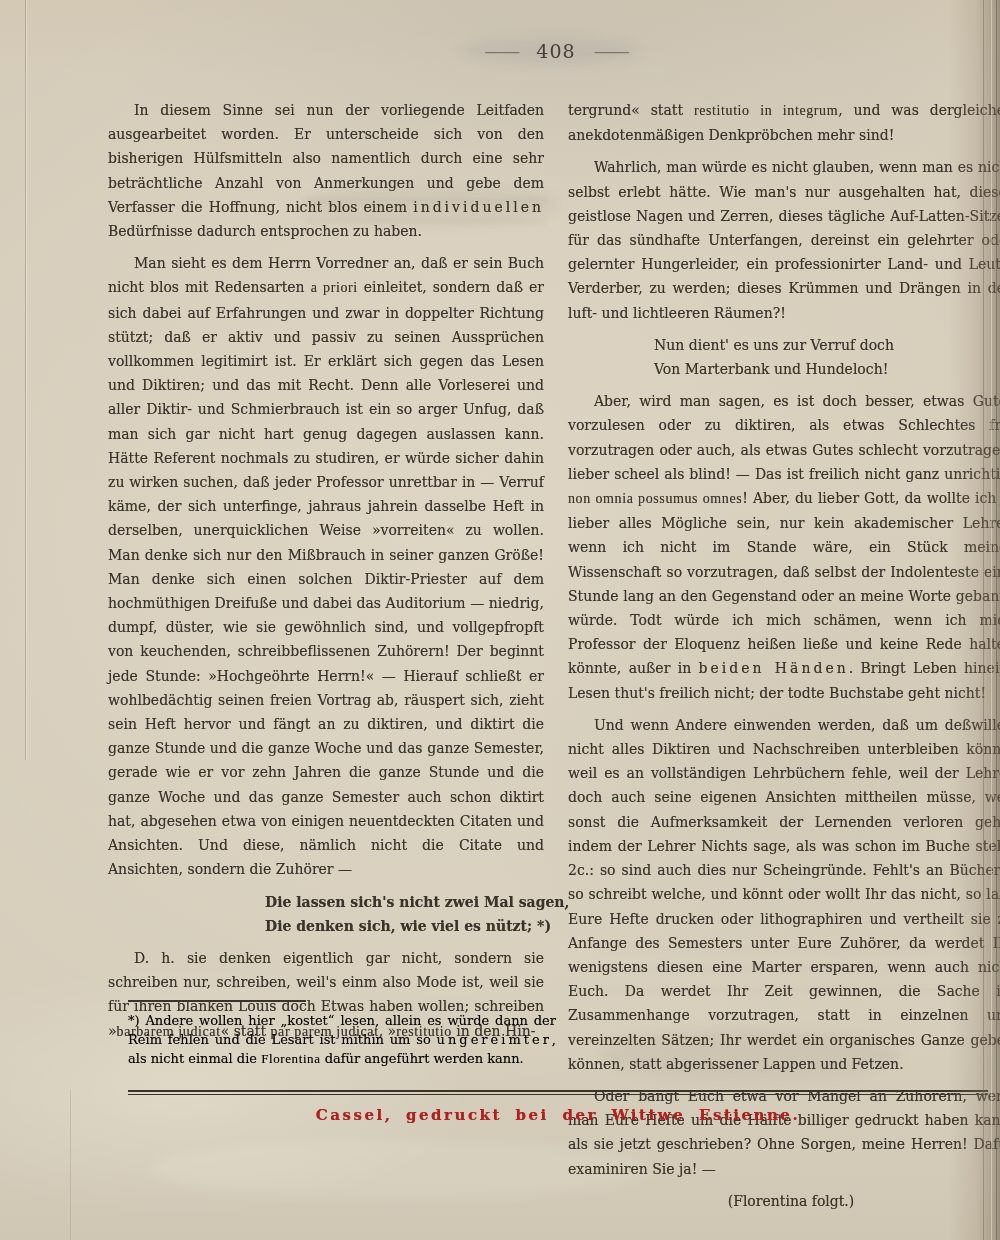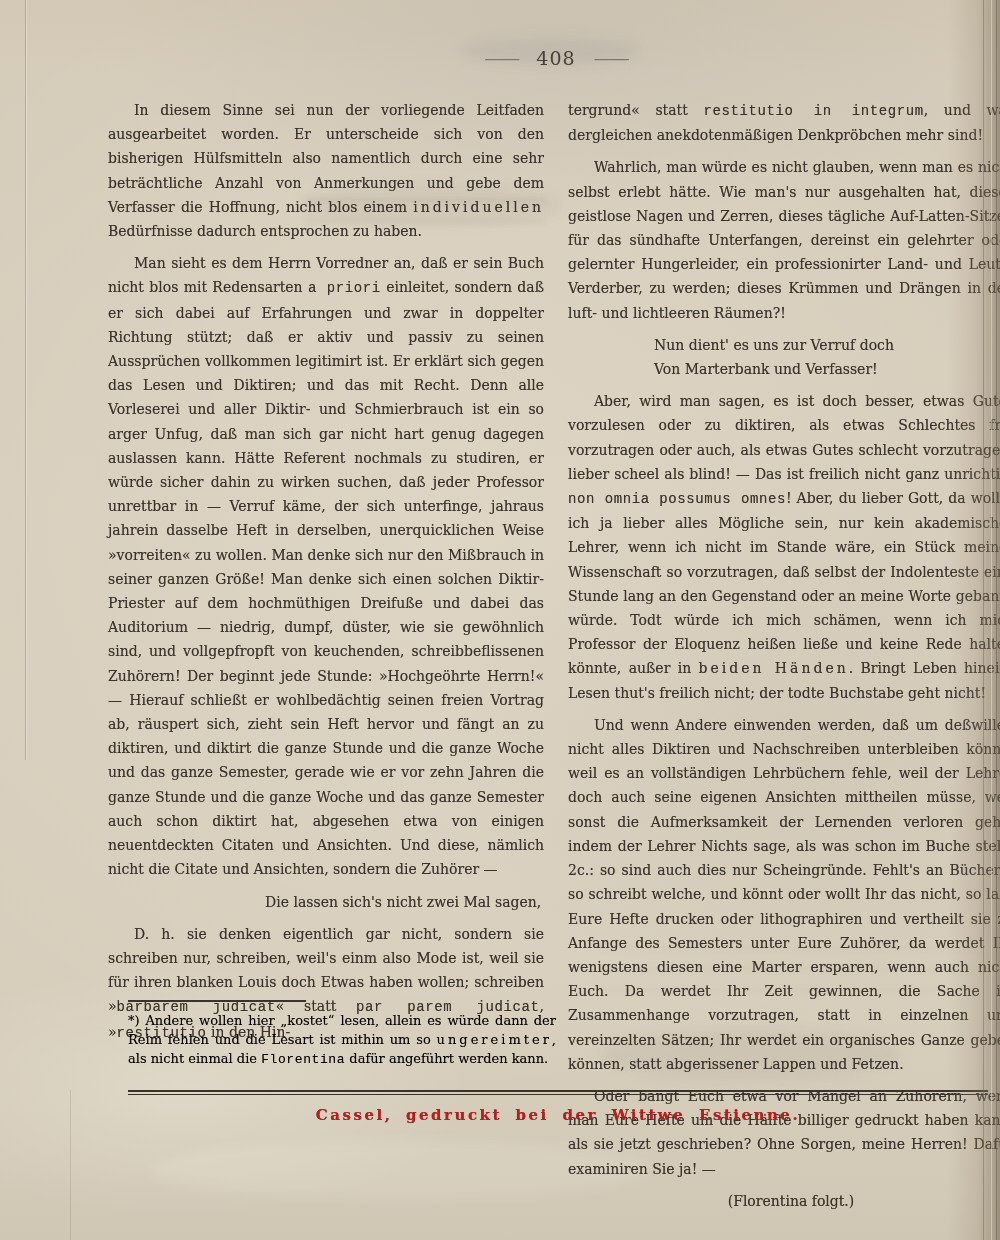--- a/index.html
+++ b/index.html
@@ -33,38 +33,38 @@
   .s1{left:460px;top:38px;width:180px;height:26px;background:rgba(105,110,120,0.10);}
   .s2{left:300px;top:185px;width:260px;height:40px;background:rgba(110,105,95,0.07);}
   .s3{left:600px;top:1030px;width:300px;height:50px;background:rgba(110,105,95,0.08);}
   .s4{left:150px;top:1140px;width:500px;height:60px;background:rgba(255,252,240,0.12);}
   .ghost{position:absolute;filter:blur(2.5px);opacity:.5;
     background:repeating-linear-gradient(180deg, transparent 0 15px, rgba(100,95,82,0.10) 15px 21px);}
   .g1{left:305px;top:182px;width:240px;height:44px;}
   .g2{left:600px;top:930px;width:380px;height:66px;opacity:.25;}
   .g3{left:140px;top:1005px;width:120px;height:40px;opacity:.3;}
 
-  .header{position:absolute;left:112px;top:47px;width:888px;text-align:center;
+  .header{position:absolute;left:112px;top:40px;width:888px;text-align:center;
     font-size:19px;color:#45403a;letter-spacing:1px;}
   .header .dash{color:#7b766d;letter-spacing:-2px;}
   .header .num{margin:0 18px;}
 
   .col{position:absolute;top:90px;font-size:14px;line-height:24.2px;color:#3a332b;
     text-align:justify;text-shadow:0 0 0.6px rgba(58,51,43,0.55);}
   .col-left{left:100px;width:452px;}
   .col-right{left:560px;width:462px;}
   .para{margin:8px;}
   .para.ind{text-indent:26px;}
   .verse{margin:0;}
   .verse-line{white-space:nowrap;}
-  .v-left .verse-line{padding-left:165px;}
+  .v-left .verse-line{padding-left:165px;font-weight:bold;}
   .v-right .verse-line{padding-left:94px;}
   .center-line{text-align:center;margin:0;text-indent:0;}
   .sperr{letter-spacing:3px;}
-  .antiqua{font-family:Liberation Mono, monospace;letter-spacing:0.6px;}
+  .antiqua{font-family:Liberation Serif, serif;letter-spacing:0.6px;}
 
   .footnote{position:absolute;left:128px;top:1000px;width:428px;color:#000000;
     font-size:13px;line-height:19px;text-align:justify;text-shadow:0 0 0.5px rgba(58,51,43,0.5);}
   .fn-rule{width:178px;border-top:2px solid #3a332b;margin-bottom:9px;}
 
   .imprint{position:absolute;left:128px;top:1090px;width:860px;color:#b91c1c;}
   .imprint-rule{height:2px;border-top:2px solid #3a332b;border-bottom:1px solid #3a332b;}
   .imprint-text{margin:11px 0 0 0;text-align:center;font-weight:bold;font-size:15px;
     letter-spacing:2.5px;word-spacing:6px;text-shadow:0 0 0.6px rgba(53,47,40,0.6);}
 </style>
@@ -84,29 +84,30 @@
 
 <div class="header">
   <span class="dash">——</span><span class="num">408</span><span class="dash">——</span>
 </div>
 
 <div class="col col-left">
     <p class="para ind"><span>In diesem Sinne sei nun der vorliegende Leitfaden ausgearbeitet worden. Er unterscheide sich von den bisherigen Hülfsmitteln also namentlich durch eine sehr beträchtliche Anzahl von Anmerkungen und gebe dem Verfasser die Hoffnung, nicht blos einem </span><span class="sperr">individuellen</span><span> Bedürfnisse dadurch entsprochen zu haben.</span></p>
     <p class="para ind"><span>Man sieht es dem Herrn Vorredner an, daß er sein Buch nicht blos mit Redensarten </span><span class="antiqua">a priori</span><span> einleitet, sondern daß er sich dabei auf Erfahrungen und zwar in doppelter Richtung stützt; daß er aktiv und passiv zu seinen Aussprüchen vollkommen legitimirt ist. Er erklärt sich gegen das Lesen und Diktiren; und das mit Recht. Denn alle Vorleserei und aller Diktir- und Schmierbrauch ist ein so arger Unfug, daß man sich gar nicht hart genug dagegen auslassen kann. Hätte Referent nochmals zu studiren, er würde sicher dahin zu wirken suchen, daß jeder Professor unrettbar in — Verruf käme, der sich unterfinge, jahraus jahrein dasselbe Heft in derselben, unerquicklichen Weise »vorreiten« zu wollen. Man denke sich nur den Mißbrauch in seiner ganzen Größe! Man denke sich einen solchen Diktir-Priester auf dem hochmüthigen Dreifuße und dabei das Auditorium — niedrig, dumpf, düster, wie sie gewöhnlich sind, und vollgepfropft von keuchenden, schreibbeflissenen Zuhörern! Der beginnt jede Stunde: »Hochgeöhrte Herrn!« — Hierauf schließt er wohlbedächtig seinen freien Vortrag ab, räuspert sich, zieht sein Heft hervor und fängt an zu diktiren, und diktirt die ganze Stunde und die ganze Woche und das ganze Semester, gerade wie er vor zehn Jahren die ganze Stunde und die ganze Woche und das ganze Semester auch schon diktirt hat, abgesehen etwa von einigen neuentdeckten Citaten und Ansichten. Und diese, nämlich nicht die Citate und Ansichten, sondern die Zuhörer —</span></p>
     <div class="verse v-left">
       <div class="verse-line"><span>Die lassen sich's nicht zwei Mal sagen,</span></div>
+      <div class="verse-line"><span>Die denken sich, wie viel es nützt; *)</span></div>
     </div>
     <p class="para ind"><span>D. h. sie denken eigentlich gar nicht, sondern sie schreiben nur, schreiben, weil's einm also Mode ist, weil sie für ihren blanken Louis doch Etwas haben wollen; schreiben »</span><span class="antiqua">barbarem judicat</span><span>« statt </span><span class="antiqua">par parem judicat</span><span>, »</span><span class="antiqua">restitutio</span><span> in den Hin-</span></p>
   </div>
 <div class="col col-right">
     <p class="para"><span>tergrund« statt </span><span class="antiqua">restitutio in integrum</span><span>, und was dergleichen anekdotenmäßigen Denkpröbchen mehr sind!</span></p>
     <p class="para ind"><span>Wahrlich, man würde es nicht glauben, wenn man es nicht selbst erlebt hätte. Wie man's nur ausgehalten hat, dieses geistlose Nagen und Zerren, dieses tägliche Auf-Latten-Sitzen für das sündhafte Unterfangen, dereinst ein gelehrter oder gelernter Hungerleider, ein professionirter Land- und Leute-Verderber, zu werden; dieses Krümmen und Drängen in den luft- und lichtleeren Räumen?!</span></p>
     <div class="verse v-right">
       <div class="verse-line"><span>Nun dient' es uns zur Verruf doch</span></div>
-      <div class="verse-line"><span>Von Marterbank und Verfasser!</span></div>
+      <div class="verse-line"><span>Von Marterbank und Hundeloch!</span></div>
     </div>
     <p class="para ind"><span>Aber, wird man sagen, es ist doch besser, etwas Gutes vorzulesen oder zu diktiren, als etwas Schlechtes frei vorzutragen oder auch, als etwas Gutes schlecht vorzutragen; lieber scheel als blind! — Das ist freilich nicht ganz unrichtig: </span><span class="antiqua">non omnia possumus omnes</span><span>! Aber, du lieber Gott, da wollte ich ja lieber alles Mögliche sein, nur kein akademischer Lehrer, wenn ich nicht im Stande wäre, ein Stück meiner Wissenschaft so vorzutragen, daß selbst der Indolenteste eine Stunde lang an den Gegenstand oder an meine Worte gebannt würde. Todt würde ich mich schämen, wenn ich mich Professor der Eloquenz heißen ließe und keine Rede halten könnte, außer in </span><span class="sperr">beiden Händen</span><span>. Bringt Leben hinein! Lesen thut's freilich nicht; der todte Buchstabe geht nicht!</span></p>
     <p class="para ind"><span>Und wenn Andere einwenden werden, daß um deßwillen nicht alles Diktiren und Nachschreiben unterbleiben könne, weil es an vollständigen Lehrbüchern fehle, weil der Lehrer doch auch seine eigenen Ansichten mittheilen müsse, weil sonst die Aufmerksamkeit der Lernenden verloren gehe, indem der Lehrer Nichts sage, als was schon im Buche stehe 2c.: so sind auch dies nur Scheingründe. Fehlt's an Büchern, so schreibt welche, und könnt oder wollt Ihr das nicht, so laßt Eure Hefte drucken oder lithographiren und vertheilt sie zu Anfange des Semesters unter Eure Zuhörer, da werdet Ihr wenigstens diesen eine Marter ersparen, wenn auch nicht Euch. Da werdet Ihr Zeit gewinnen, die Sache im Zusammenhange vorzutragen, statt in einzelnen und vereinzelten Sätzen; Ihr werdet ein organisches Ganze geben können, statt abgerissener Lappen und Fetzen.</span></p>
     <p class="para ind"><span>Oder bangt Euch etwa vor Mangel an Zuhörern, wenn man Eure Hefte um die Hälfte billiger gedruckt haben kann, als sie jetzt geschrieben? Ohne Sorgen, meine Herren! Dafür examiniren Sie ja! —</span></p>
     <p class="center-line"><span>(Florentina folgt.)</span></p>
   </div>
 
 <div class="footnote">
   <div class="fn-rule"></div>
   <p class="para" style="margin:0"><span>*) Andere wollen hier „kostet“ lesen, allein es würde dann der Reim fehlen und die Lesart ist mithin um so </span><span class="sperr">ungereimter</span><span>, als nicht einmal die </span><span class="antiqua">Florentina</span><span> dafür angeführt werden kann.</span></p>

